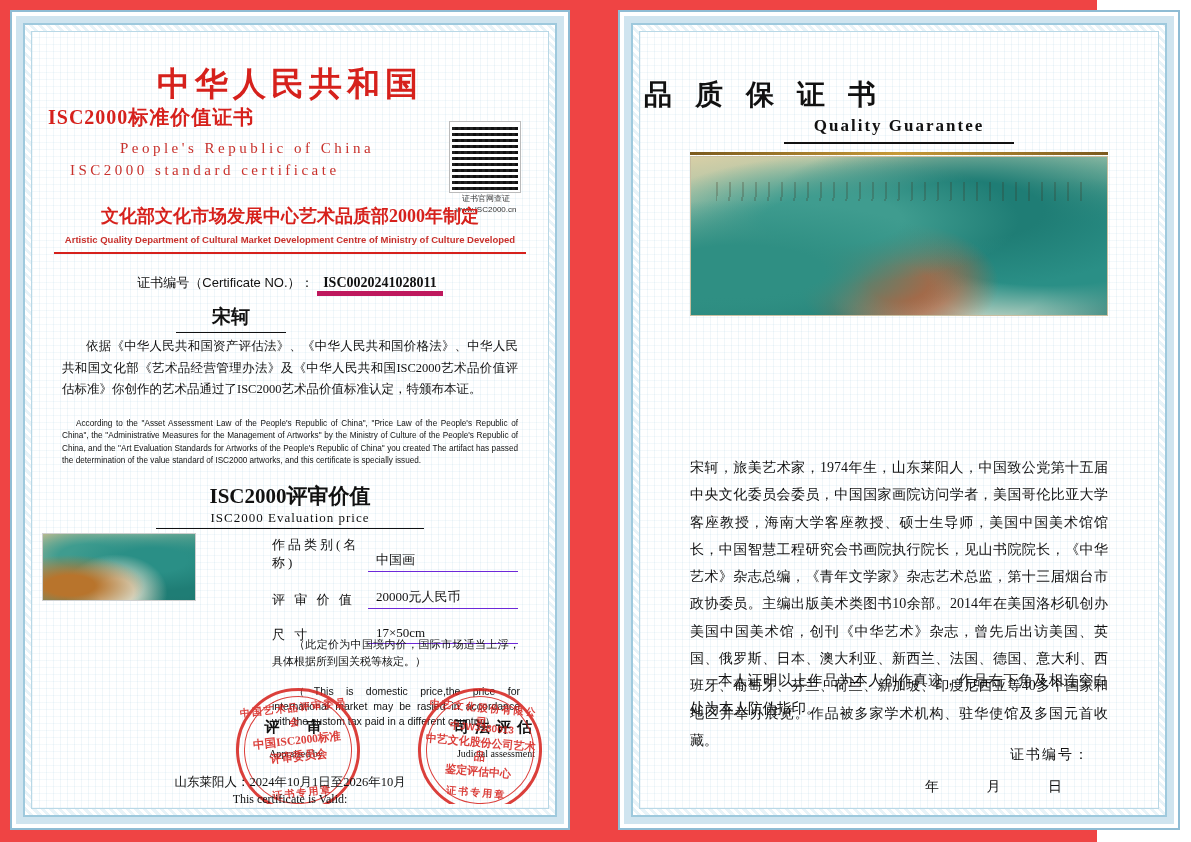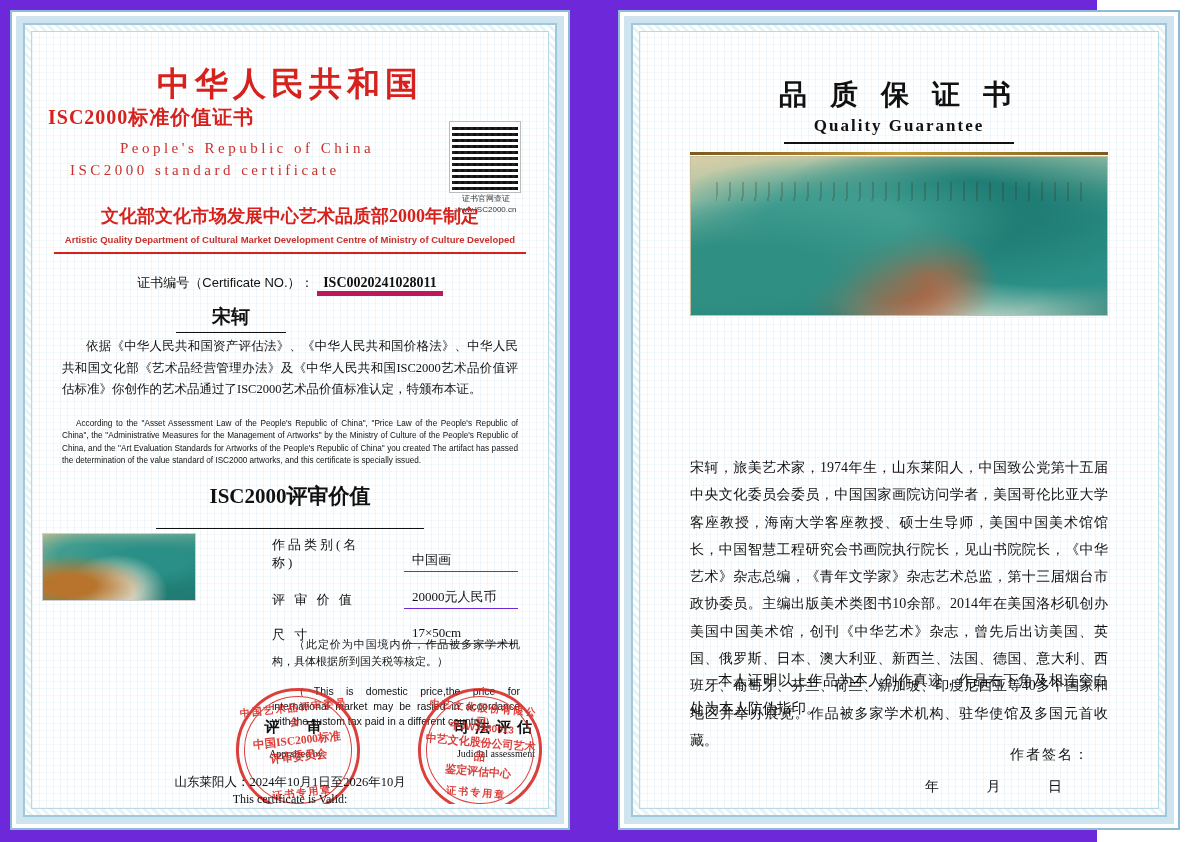--- a/index.html
+++ b/index.html
@@ -1,17 +1,17 @@
 <!DOCTYPE html>
 <html><head>
 <meta charset="utf-8">
 <style>
   html,body{margin:0;padding:0;background:#ffffff;}
   body{width:1191px;height:842px;font-family:"Liberation Sans",sans-serif;overflow:hidden;}
-  .page{position:relative;width:1097px;height:842px;background:#6d28d9;}
+  .page{position:relative;width:1097px;height:842px;background:#ef4444;}
 
   
   .cert{position:absolute;background:#fff;}
   .frame-outer{position:absolute;inset:0;border:2px solid #8fbcd4;}
   .frame-wave{position:absolute;inset:6px;border:7px solid #cfe4ef;
      background:repeating-linear-gradient(45deg,#e8f3f8 0 3px,#ffffff 3px 6px);}
   .frame-wave2{position:absolute;inset:13px;border:2px solid #9ec9dd;}
   .frame-in{position:absolute;inset:21px;border:1px solid #b9d8e6;background:#fff;}
   .guilloche{position:absolute;inset:22px;
      background:
@@ -72,21 +72,21 @@
      background:
        radial-gradient(ellipse at 18% 78%,#b8742c 0 14%,rgba(0,0,0,0) 42%),
        radial-gradient(ellipse at 48% 88%,#d9dbc9 0 16%,rgba(0,0,0,0) 46%),
        radial-gradient(ellipse at 72% 40%,#2a8f86 0 22%,rgba(0,0,0,0) 55%),
        radial-gradient(ellipse at 30% 34%,#3f9c8f 0 20%,rgba(0,0,0,0) 52%),
        radial-gradient(ellipse at 88% 72%,#1f7d75 0 20%,rgba(0,0,0,0) 54%),
        linear-gradient(160deg,#cdbf90 0%,#8fb79f 28%,#2f8f83 62%,#1e6f69 100%);}
 
   .fields{position:absolute;left:236px;right:26px;top:500px;font-size:13px;color:#111;
      font-family:"Liberation Serif",serif;}
-  .frow{display:flex;align-items:flex-end;margin-bottom:16px;gap:36px;}
+  .frow{display:flex;align-items:flex-end;margin-bottom:16px;}
   .flab{width:96px;flex:none;letter-spacing:3px;}
   .fval{flex:1;border-bottom:1px solid #6d28d9;padding:0 4px 2px 8px;}
 
   .note-cn{position:absolute;left:236px;right:24px;top:600px;font-size:11px;line-height:1.55;
      color:#111;font-family:"Liberation Serif",serif;text-indent:22px;text-align:justify;}
   .note-en{position:absolute;left:236px;right:24px;top:648px;font-size:10.5px;line-height:1.45;
      color:#111;text-indent:22px;text-align:justify;}
 
   .appr{position:absolute;top:682px;text-align:center;font-family:"Liberation Serif",serif;}
   .appr .cn{font-size:15px;font-weight:bold;letter-spacing:6px;color:#111;}
@@ -111,21 +111,21 @@
      font-weight:bold;}
 
   .valid-cn{position:absolute;left:0;right:0;top:738px;text-align:center;font-size:12.5px;
      color:#111;font-family:"Liberation Serif",serif;}
   .valid-en{position:absolute;left:0;right:0;top:756px;text-align:center;font-size:12px;color:#111;
      font-family:"Liberation Serif",serif;}
 
   
   #cert-right{left:618px;top:10px;width:562px;height:820px;}
 
-  .r-title{position:absolute;left:0;right:0;top:40px;text-align:center;
+  .r-title{position:absolute;left:0;right:0;top:40px;
      font-family:"Liberation Serif",serif;font-weight:bold;font-size:28px;color:#111;
      letter-spacing:8px;}
   .r-title-en{position:absolute;left:0;right:0;top:80px;text-align:center;
      font-family:"Liberation Serif",serif;font-weight:bold;font-size:17px;color:#111;
      letter-spacing:2px;}
   .r-rule{position:absolute;left:140px;right:140px;top:106px;height:2px;background:#111;}
 
   .r-art-top{position:absolute;left:46px;right:46px;top:116px;height:3px;
      background:linear-gradient(90deg,#7b5a1e,#c79a38,#7b5a1e);}
   .r-art{position:absolute;left:46px;right:46px;top:120px;height:158px;border:1px solid #c9bfa0;
@@ -186,20 +186,21 @@
         <span class="val">ISC0020241028011</span>
       </div>
 
       <div class="l-name">宋轲</div>
 
       <div class="l-body-cn">依据《中华人民共和国资产评估法》、《中华人民共和国价格法》、中华人民共和国文化部《艺术品经营管理办法》及《中华人民共和国ISC2000艺术品价值评估标准》你创作的艺术品通过了ISC2000艺术品价值标准认定，特颁布本证。</div>
       <div class="l-body-en">According to the "Asset Assessment Law of the People's Republic of China", "Price Law of the People's Republic of China", the "Administrative Measures for the Management of Artworks" by the Ministry of Culture of the People's Republic of China, and the "Art Evaluation Standards for Artworks of the People's Republic of China" you created The artifact has passed the determination of the value standard of ISC2000 artworks, and this certificate is specially issued.</div>
 
       <div class="sec-title">
         <div class="cn">ISC2000评审价值</div>
+        <div class="en">ISC2000  Evaluation  price</div>
       </div>
       <div class="sec-underline"></div>
 
       <div class="thumb">
         <div class="painting"></div>
       </div>
 
       <div class="fields">
         <div class="frow">
           <div class="flab">作品类别(名称)</div>
@@ -208,21 +209,21 @@
         <div class="frow">
           <div class="flab">评 审 价 值</div>
           <div class="fval">20000元人民币</div>
         </div>
         <div class="frow">
           <div class="flab">尺      寸</div>
           <div class="fval">17×50cm</div>
         </div>
       </div>
 
-      <div class="note-cn">（此定价为中国境内价，作品被多家学术机构，具体根据所到国关税等核定。）</div>
+      <div class="note-cn">（此定价为中国境内价，国际市场适当上浮，具体根据所到国关税等核定。）</div>
       <div class="note-en">（This is domestic price,the price for international market may be rasied in accordance with the custom tax paid in a different country.）</div>
 
       <div class="appr" id="appr-left">
         <div class="cn">评　审</div>
         <div class="en">Appraised by</div>
       </div>
       <div class="appr" id="appr-right">
         <div class="cn">司法评估</div>
         <div class="en">Judicial assessment</div>
       </div>
@@ -264,18 +265,18 @@
 
       <div class="r-art-top"></div>
       <div class="r-art">
         <div class="scene"></div>
         <div class="inkline"></div>
       </div>
 
       <div class="r-bio">宋轲，旅美艺术家，1974年生，山东莱阳人，中国致公党第十五届中央文化委员会委员，中国国家画院访问学者，美国哥伦比亚大学客座教授，海南大学客座教授、硕士生导师，美国中国美术馆馆长，中国智慧工程研究会书画院执行院长，见山书院院长，《中华艺术》杂志总编，《青年文学家》杂志艺术总监，第十三届烟台市政协委员。主编出版美术类图书10余部。2014年在美国洛杉矶创办美国中国美术馆，创刊《中华艺术》杂志，曾先后出访美国、英国、俄罗斯、日本、澳大利亚、新西兰、法国、德国、意大利、西班牙、葡萄牙、芬兰、荷兰、新加坡、印度尼西亚等40多个国家和地区并举办展览。作品被多家学术机构、驻华使馆及多国元首收藏。</div>
       <div class="r-declare">本人证明以上作品为本人创作真迹，作品右下角及相连空白处为本人防伪指印。</div>
 
-      <div class="r-sign">作者签名：</div>
+      <div class="r-sign">证书编号：</div>
       <div class="r-date">年 月 日</div>
     </div>
   </div>
 
 </div>
 
 </body></html>

